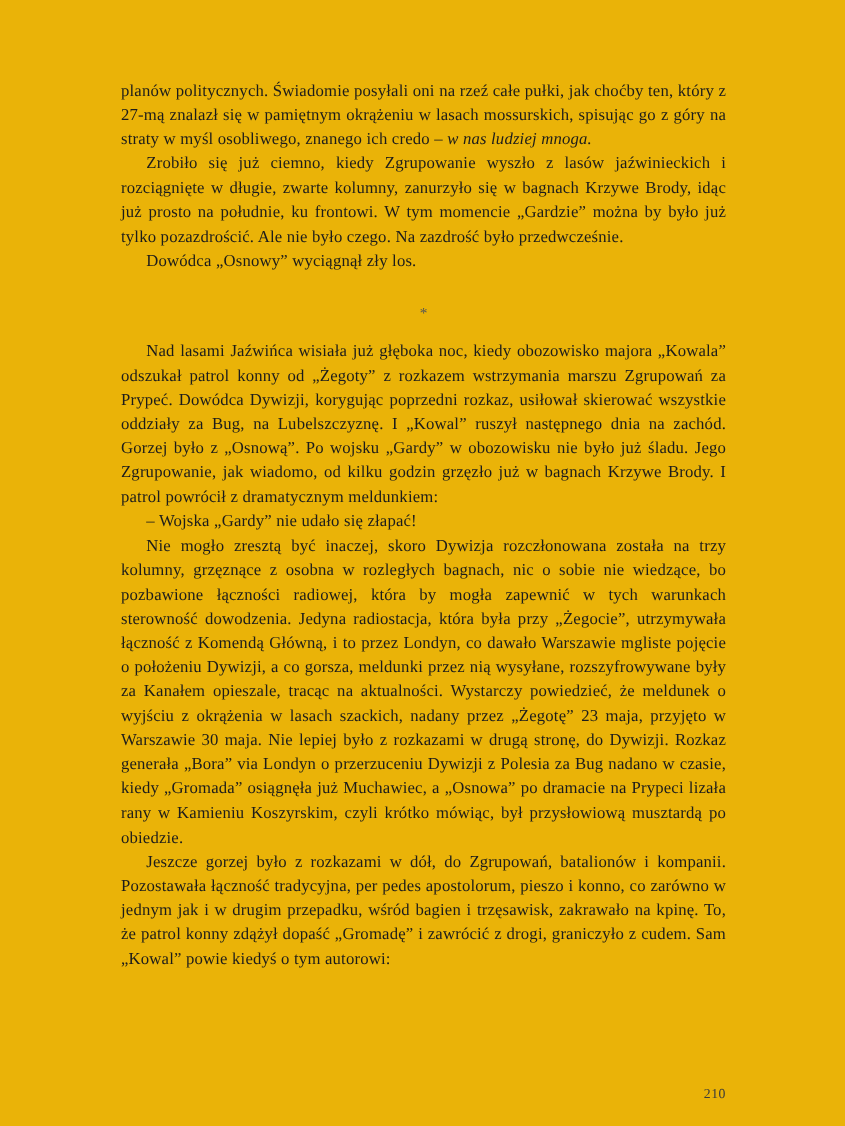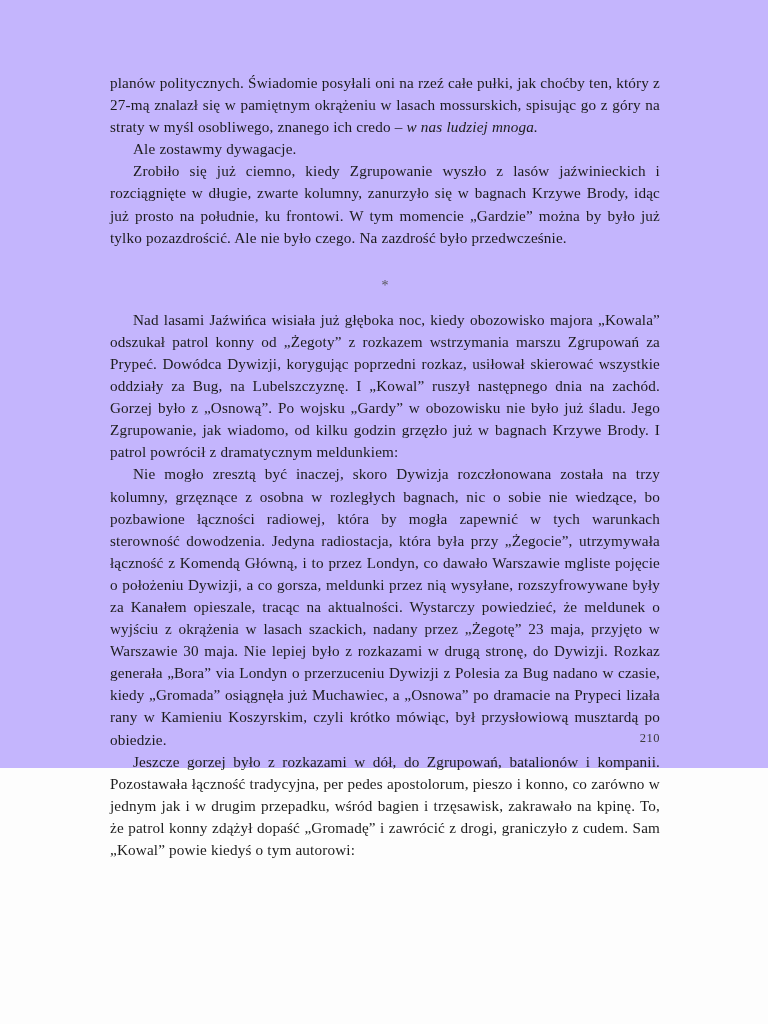--- a/index.html
+++ b/index.html
@@ -11,22 +11,22 @@
     width: 768px;
     height: 1024px;
     background: #fdfdfd;
     font-family: "Liberation Serif", "DejaVu Serif", serif;
     color: #1c1c1c;
     overflow: hidden;
   }
   .page {
     position: relative;
     width: 768px;
-    height: 768px;
-    background: #c4b5fd;
+    height: 1024px;
+    background: #eab308;
   }
   .text-column {
     position: absolute;
     left: 110px;
     top: 72px;
     width: 550px;
   }
   p.para {
     margin: 0;
     padding: 0;
@@ -76,31 +76,32 @@
 </style>
 </head>
 <body>
 
 <div class="page">
 
   <div class="text-column">
 
     <p class="para no-indent"><span>planów politycznych. Świadomie posyłali oni na rzeź całe pułki, jak choćby ten, który z 27-mą znalazł się w pamiętnym okrążeniu w lasach mossurskich, spisując go z góry na straty w myśl osobliwego, znanego ich credo – </span><span class="italic">w nas ludziej mnoga.</span></p>
 
-    <p class="para"><span>Ale zostawmy dywagacje.</span></p>
 
     <p class="para"><span>Zrobiło się już ciemno, kiedy Zgrupowanie wyszło z lasów jaźwinieckich i rozciągnięte w długie, zwarte kolumny, zanurzyło się w bagnach Krzywe Brody, idąc już prosto na południe, ku frontowi. W tym momencie „Gardzie” można by było już tylko pozazdrościć. Ale nie było czego. Na zazdrość było przedwcześnie.</span></p>
 
+    <p class="para"><span>Dowódca „Osnowy” wyciągnął zły los.</span></p>
 
     <div class="gap-before-star"></div>
     <div class="separator">*</div>
     <div class="gap-after-star"></div>
 
     <p class="para"><span>Nad lasami Jaźwińca wisiała już głęboka noc, kiedy obozowisko majora „Kowala” odszukał patrol konny od „Żegoty” z rozkazem wstrzymania marszu Zgrupowań za Prypeć. Dowódca Dywizji, korygując poprzedni rozkaz, usiłował skierować wszystkie oddziały za Bug, na Lubelszczyznę. I „Kowal” ruszył następnego dnia na zachód. Gorzej było z „Osnową”. Po wojsku „Gardy” w obozowisku nie było już śladu. Jego Zgrupowanie, jak wiadomo, od kilku godzin grzęzło już w bagnach Krzywe Brody. I patrol powrócił z dramatycznym meldunkiem:</span></p>
 
+    <p class="para"><span>– Wojska „Gardy” nie udało się złapać!</span></p>
 
     <p class="para"><span>Nie mogło zresztą być inaczej, skoro Dywizja rozczłonowana została na trzy kolumny, grzęznące z osobna w rozległych bagnach, nic o sobie nie wiedzące, bo pozbawione łączności radiowej, która by mogła zapewnić w tych warunkach sterowność dowodzenia. Jedyna radiostacja, która była przy „Żegocie”, utrzymywała łączność z Komendą Główną, i to przez Londyn, co dawało Warszawie mgliste pojęcie o położeniu Dywizji, a co gorsza, meldunki przez nią wysyłane, rozszyfrowywane były za Kanałem opieszale, tracąc na aktualności. Wystarczy powiedzieć, że meldunek o wyjściu z okrążenia w lasach szackich, nadany przez „Żegotę” 23 maja, przyjęto w Warszawie 30 maja. Nie lepiej było z rozkazami w drugą stronę, do Dywizji. Rozkaz generała „Bora” via Londyn o przerzuceniu Dywizji z Polesia za Bug nadano w czasie, kiedy „Gromada” osiągnęła już Muchawiec, a „Osnowa” po dramacie na Prypeci lizała rany w Kamieniu Koszyrskim, czyli krótko mówiąc, był przysłowiową musztardą po obiedzie.</span></p>
 
     <p class="para"><span>Jeszcze gorzej było z rozkazami w dół, do Zgrupowań, batalionów i kompanii. Pozostawała łączność tradycyjna, per pedes apostolorum, pieszo i konno, co zarówno w jednym jak i w drugim przepadku, wśród bagien i trzęsawisk, zakrawało na kpinę. To, że patrol konny zdążył dopaść „Gromadę” i zawrócić z drogi, graniczyło z cudem. Sam „Kowal” powie kiedyś o tym autorowi:</span></p>
 
   </div>
 
   <div class="folio">210</div>
 
 </div>

